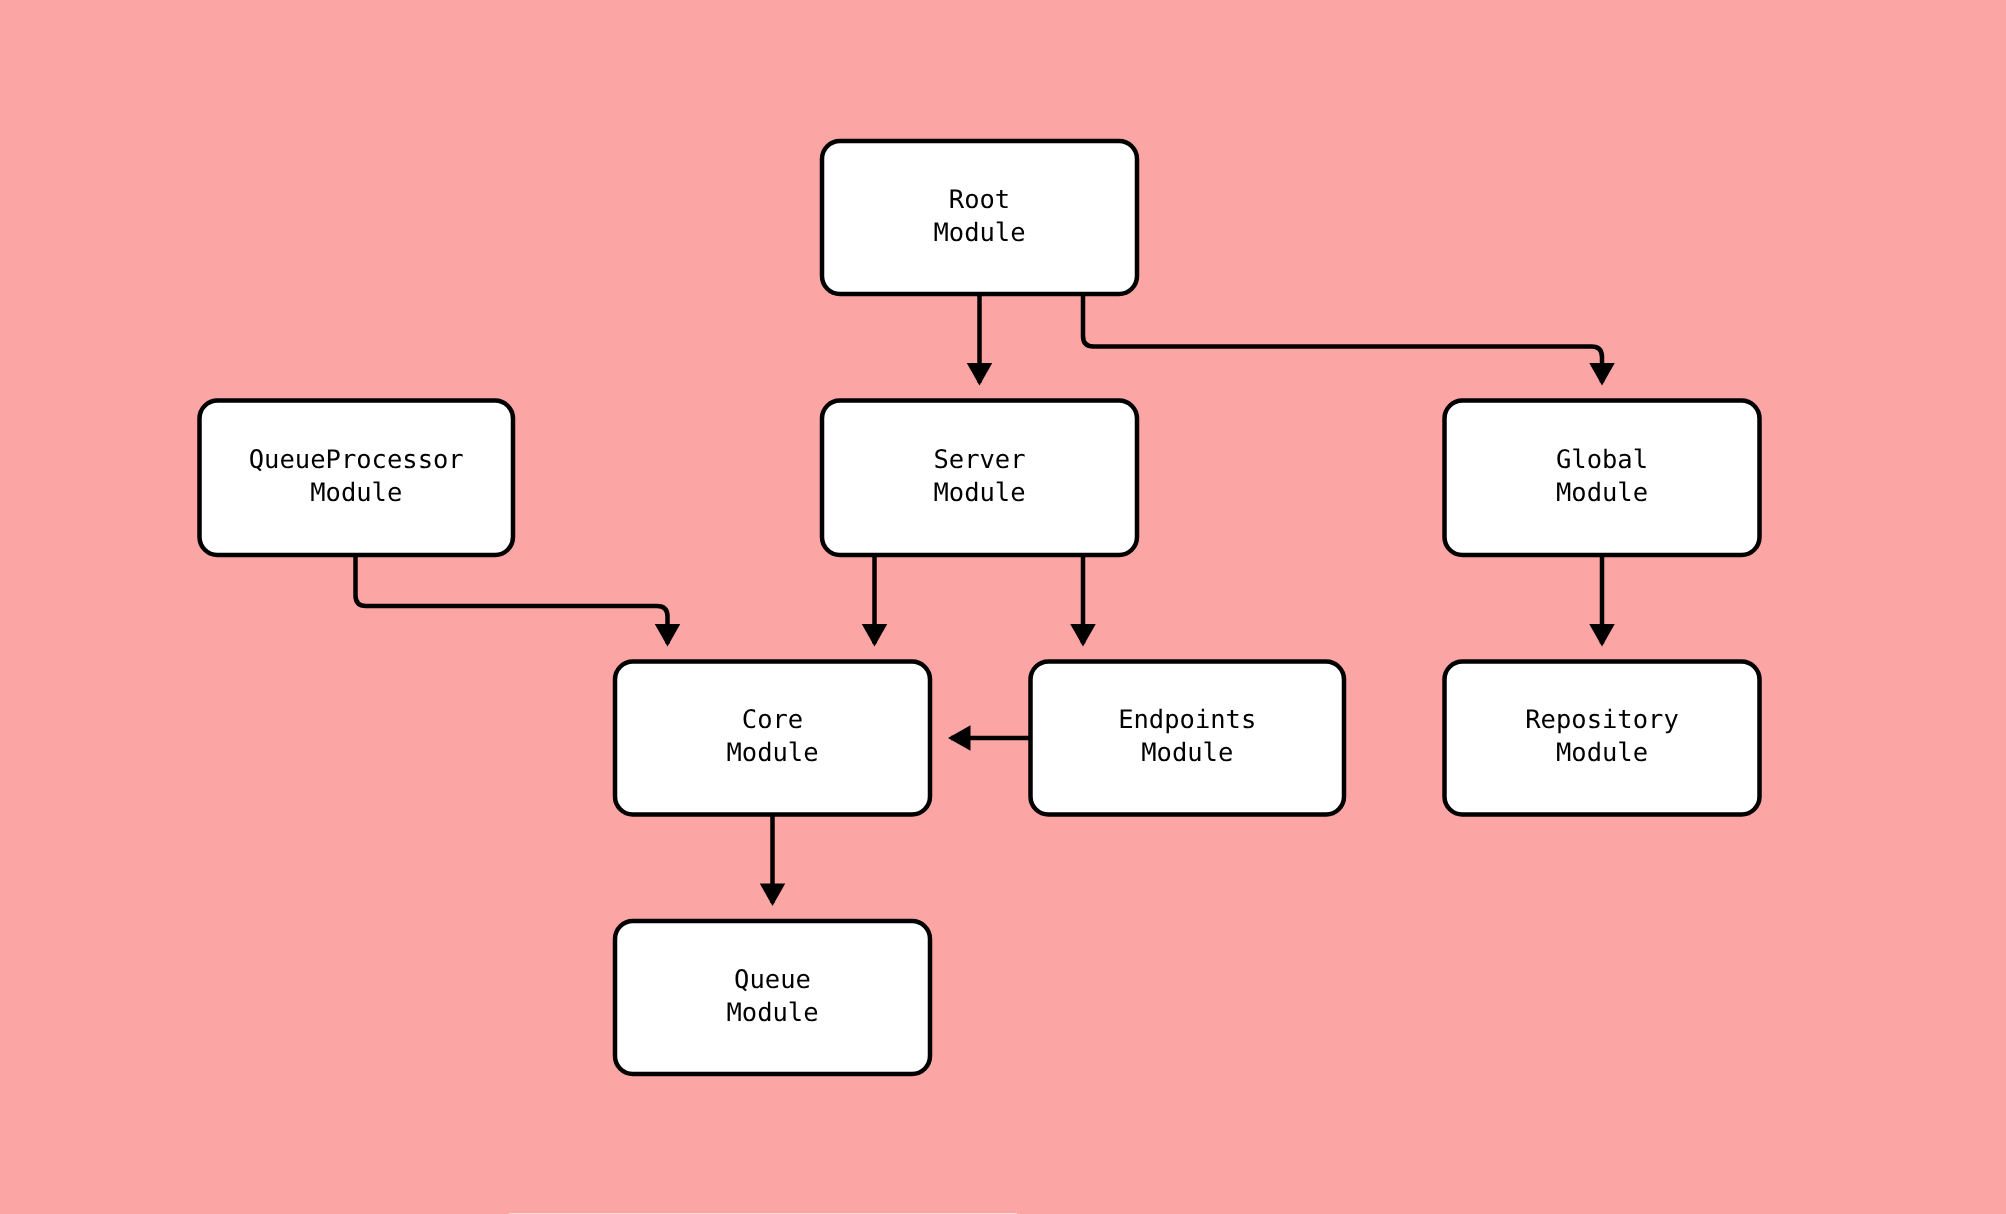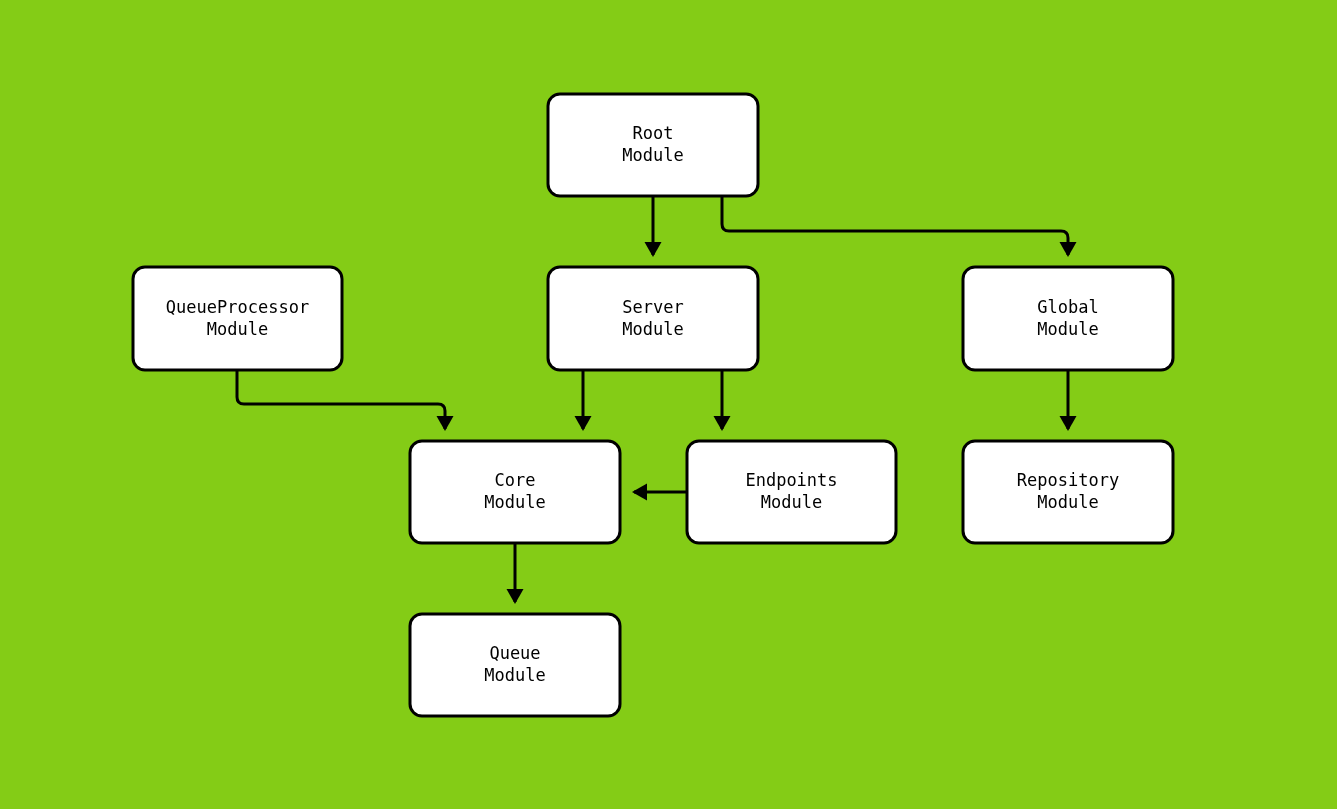--- a/index.html
+++ b/index.html
@@ -10,21 +10,21 @@
   body {
     width: 1337px;
     height: 809px;
     overflow: hidden;
     font-family: "DejaVu Sans Mono", monospace;
   }
   #diagram-canvas {
     position: relative;
     width: 1337px;
     height: 809px;
-    background: #84cc16;
+    background: #fca5a5;
   }
   svg.graph {
     position: absolute;
     top: 0;
     left: 0;
     width: 1337px;
     height: 809px;
     display: block;
   }
   .node-rect {

